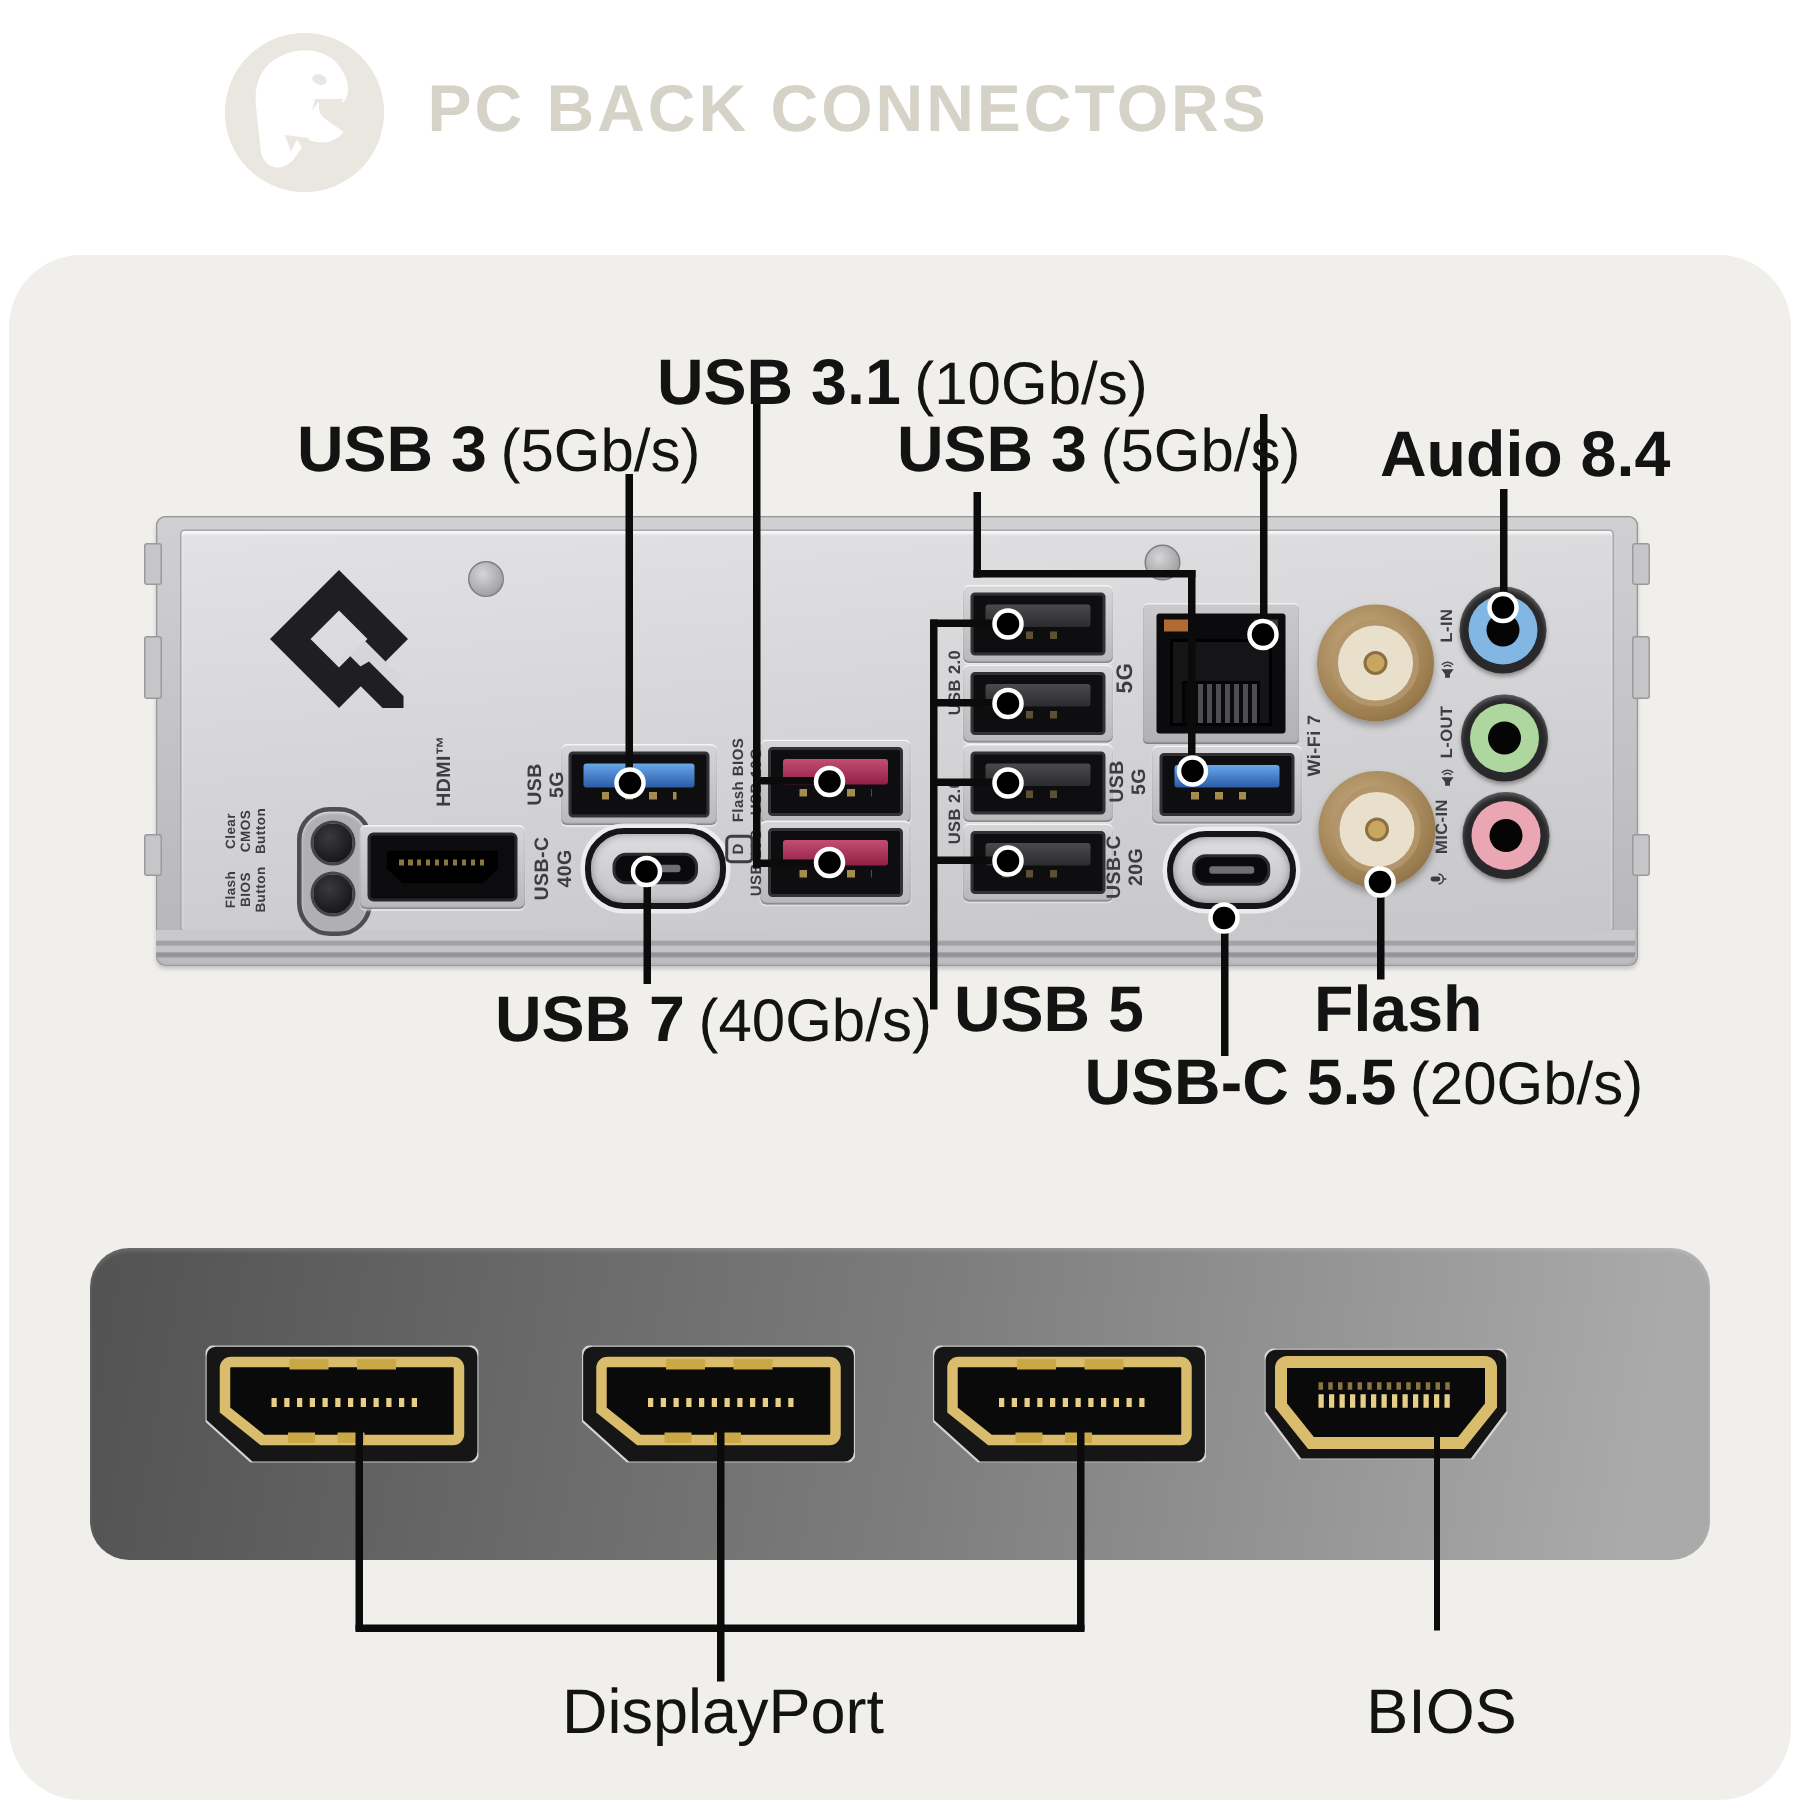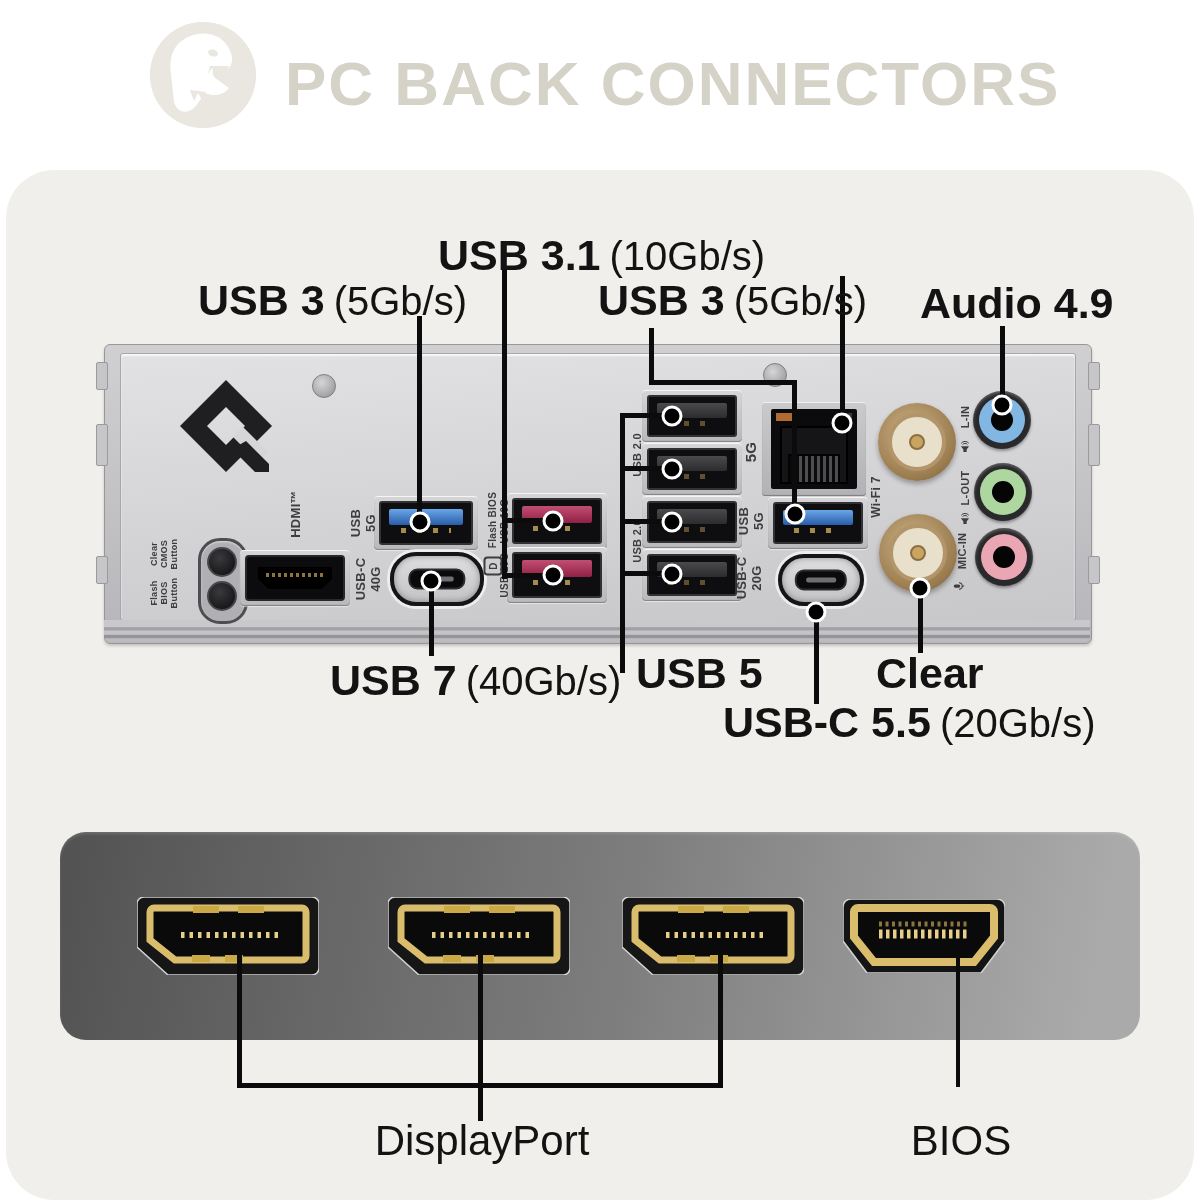--- a/index.html
+++ b/index.html
@@ -3,21 +3,21 @@
 <meta charset="utf-8">
 <style>
   html,body{margin:0;padding:0;}
   body{width:1200px;height:1200px;background:#ffffff;font-family:"Liberation Sans",sans-serif;position:relative;overflow:hidden;}
   #stage{position:absolute;inset:0;width:1200px;height:1200px;}
 
   .panel-bg{position:absolute;left:6px;top:170px;width:1188px;height:1030px;background:#f1efec;border-radius:48px;}
 
   
   .logo-circle{position:absolute;left:150px;top:22px;width:106px;height:106px;border-radius:50%;background:#e9e7e0;overflow:hidden;}
-  .page-title{position:absolute;left:285px;top:48px;font-size:62px;font-weight:700;letter-spacing:2px;color:#d5d2c8;white-space:nowrap;}
+  .page-title{position:absolute;left:285px;top:48px;font-size:44px;font-weight:700;letter-spacing:2px;color:#d5d2c8;white-space:nowrap;}
 
   
   .shield-frame{position:absolute;left:104px;top:344px;width:986px;height:298px;background:linear-gradient(180deg,#d0d0d2,#b6b6ba);border:1px solid #97979b;border-radius:6px;box-shadow:0 2px 3px rgba(0,0,0,.18);}
   .shield-tab{position:absolute;width:10px;background:#c6c6c9;border:1px solid #9a9a9e;border-radius:2px;}
   .plate{position:absolute;left:120px;top:353px;width:954px;height:266px;background:linear-gradient(175deg,#e2e2e4 0%,#d3d3d5 55%,#c7c7ca 100%);border:1px solid #a8a8ac;border-radius:3px;box-shadow:inset 0 2px 2px rgba(255,255,255,.8);}
   .rail{position:absolute;left:104px;top:620px;width:986px;height:22px;border-radius:0 0 6px 6px;background:linear-gradient(180deg,#c9c9cb 0 30%,#a2a2a6 35% 45%,#c4c4c6 50% 65%,#94949a 70% 80%,#bcbcbe 85%);}
 
   
   .bez{position:absolute;background:linear-gradient(180deg,#d6d6d8,#b9b9bc);border-radius:4px;box-shadow:inset 0 1px 0 rgba(255,255,255,.75),inset 0 -1px 1px rgba(0,0,0,.3),0 1px 1px rgba(255,255,255,.5);}
   .usba{position:absolute;inset:5px;background:#0e0e10;border:2px solid #323234;border-radius:3px;}
@@ -310,30 +310,30 @@
   <div class="co" style="left:198px;top:279px;">
     <span>USB 3</span><span class="speed">(5Gb/s)</span>
   </div>
   <div class="co" style="left:438px;top:234px;">
     <span>USB 3.1</span><span class="speed">(10Gb/s)</span>
   </div>
   <div class="co" style="left:598px;top:279px;">
     <span>USB 3</span><span class="speed">(5Gb/s)</span>
   </div>
   <div class="co" style="left:920px;top:282px;">
-    <span>Audio 4.9</span>
+    <span>Audio 8.4</span>
   </div>
   <div class="co" style="left:330px;top:659px;">
     <span>USB 7</span><span class="speed">(40Gb/s)</span>
   </div>
   <div class="co" style="left:636px;top:652px;">
     <span>USB 5</span>
   </div>
   <div class="co" style="left:876px;top:652px;">
-    <span>Clear</span>
+    <span>Flash</span>
   </div>
   <div class="co" style="left:723px;top:701px;">
     <span>USB-C 5.5</span><span class="speed">(20Gb/s)</span>
   </div>
 
   <div class="gpu-panel"></div>
 
   <div class="dpport" style="left:137px;top:897px;">
     <svg width="182" height="78" viewBox="0 0 182 78">
       <path d="M7 0 H175 a7 7 0 017 7 V71 a7 7 0 01-7 7 H31 L0 50 V7 a7 7 0 017-7 Z" fill="#161616" stroke="#d3d3d3" stroke-width="1.5"></path>

